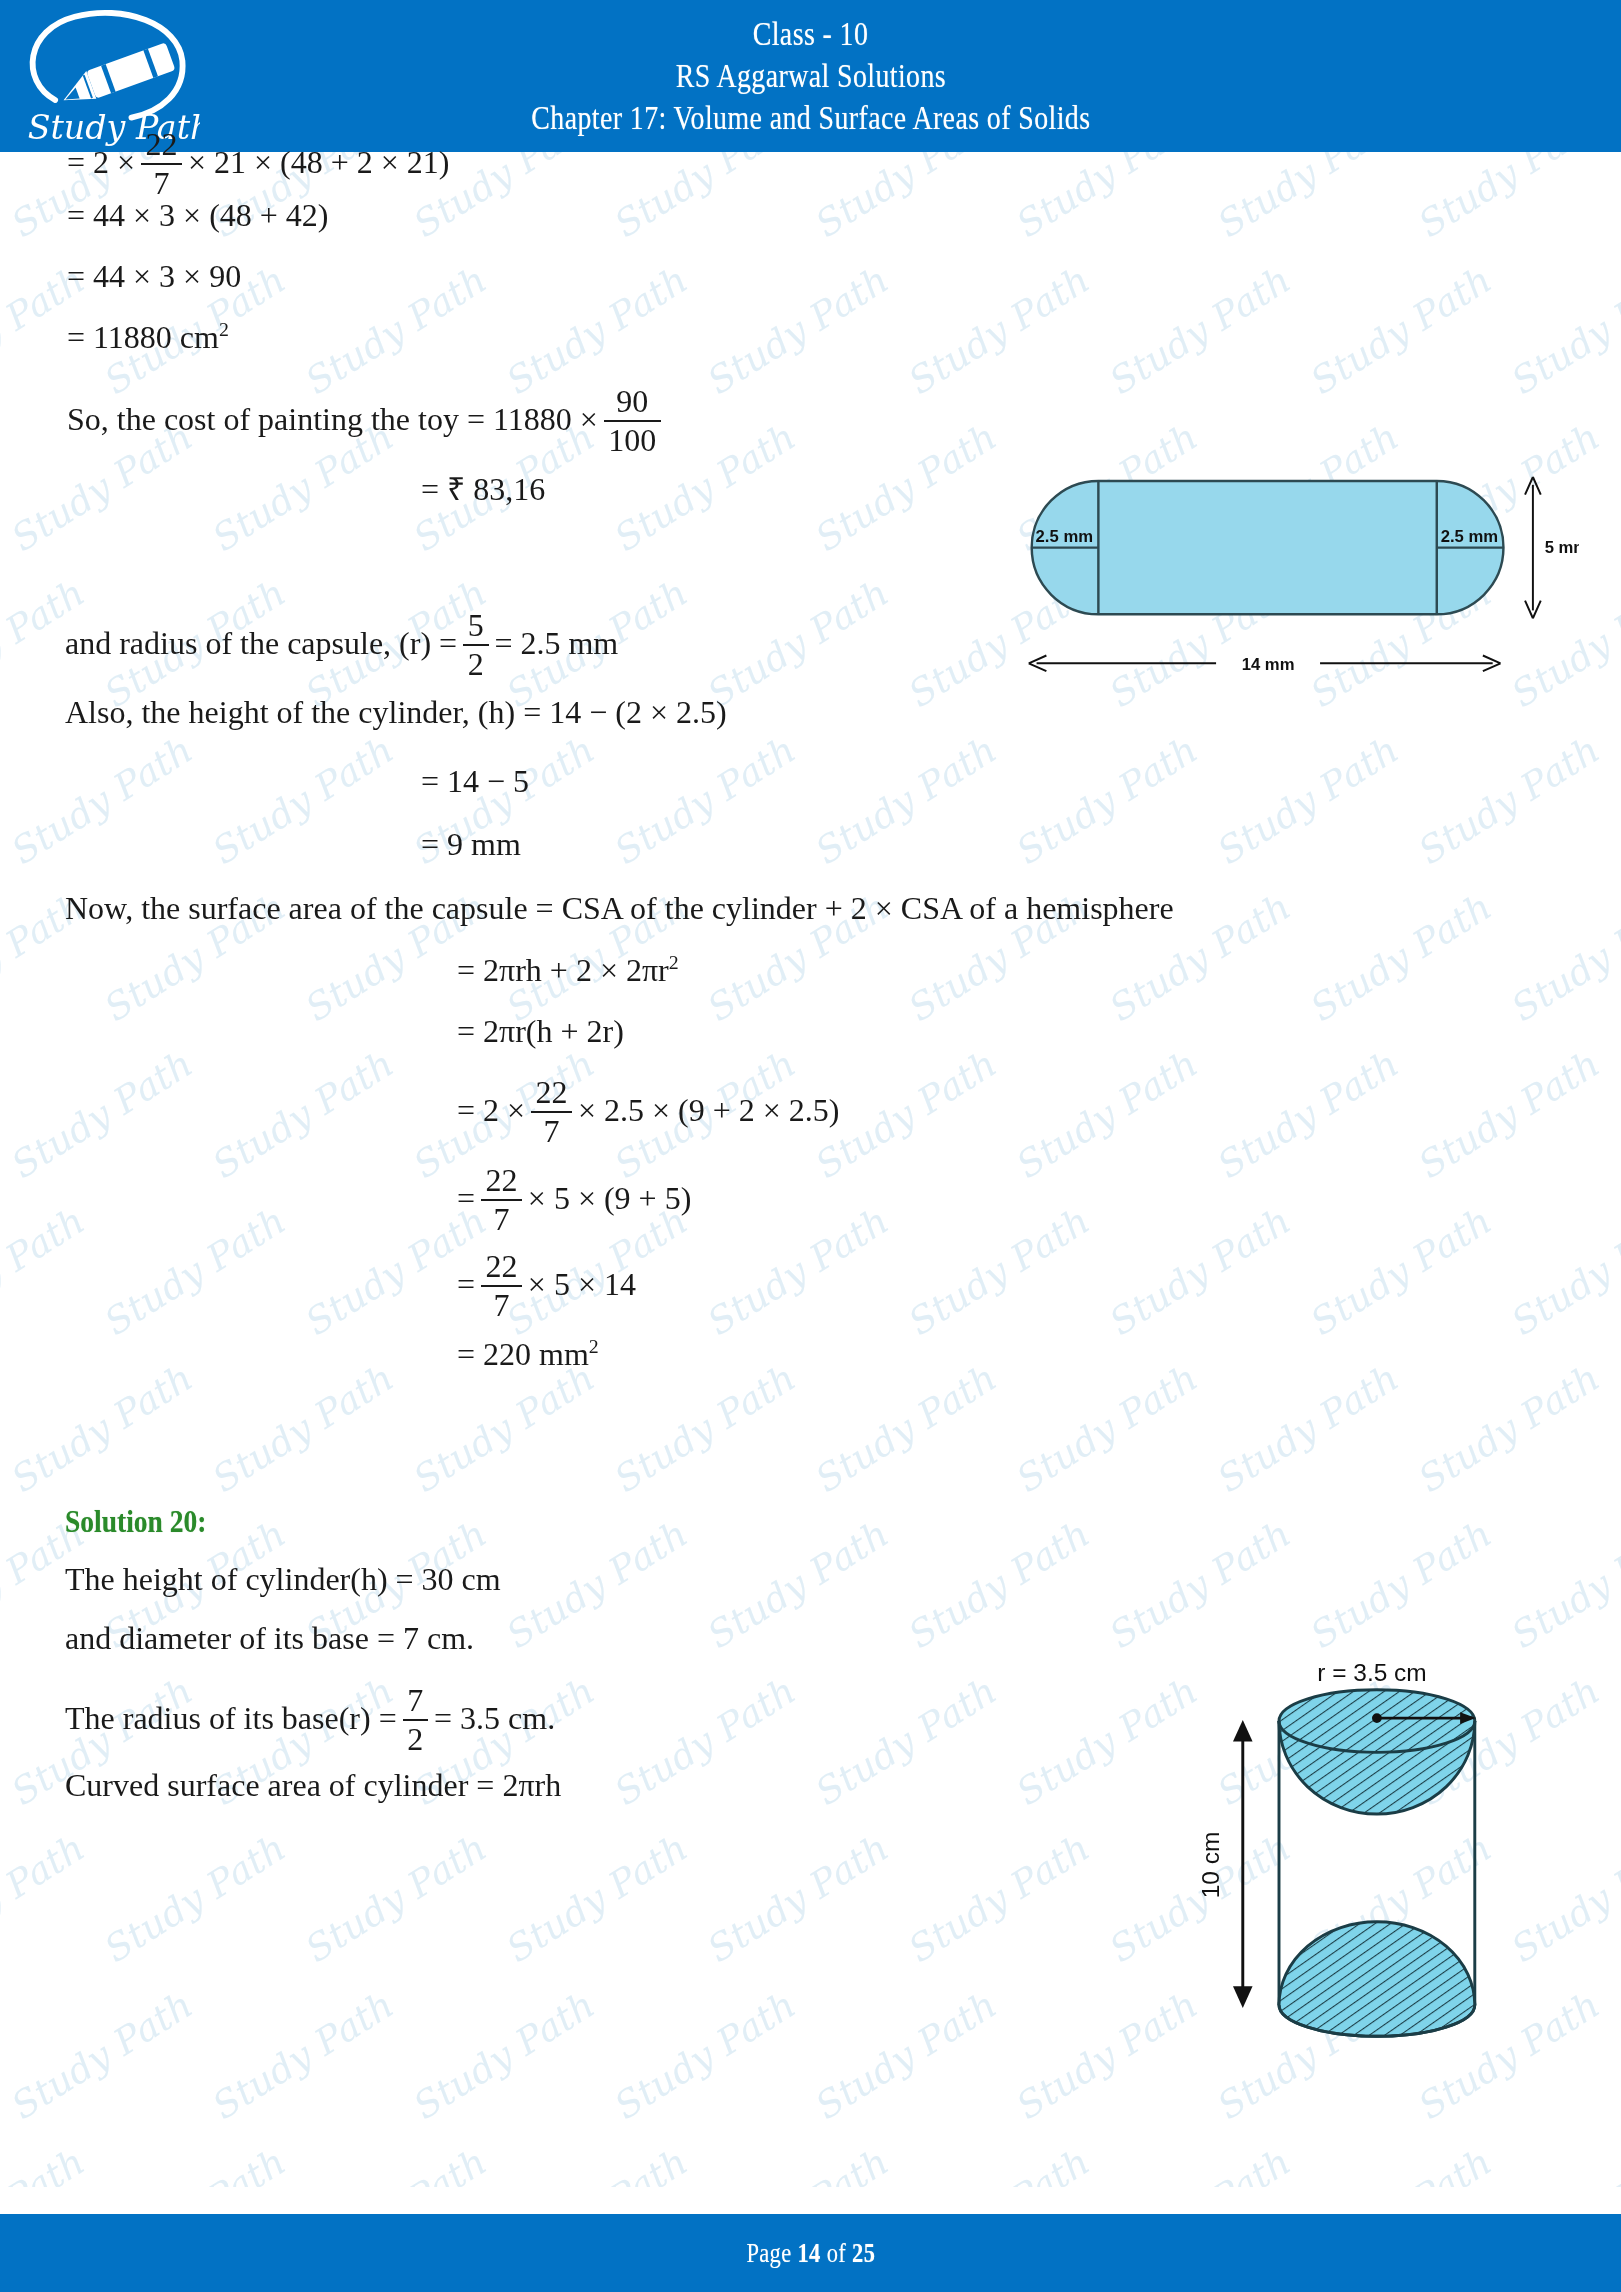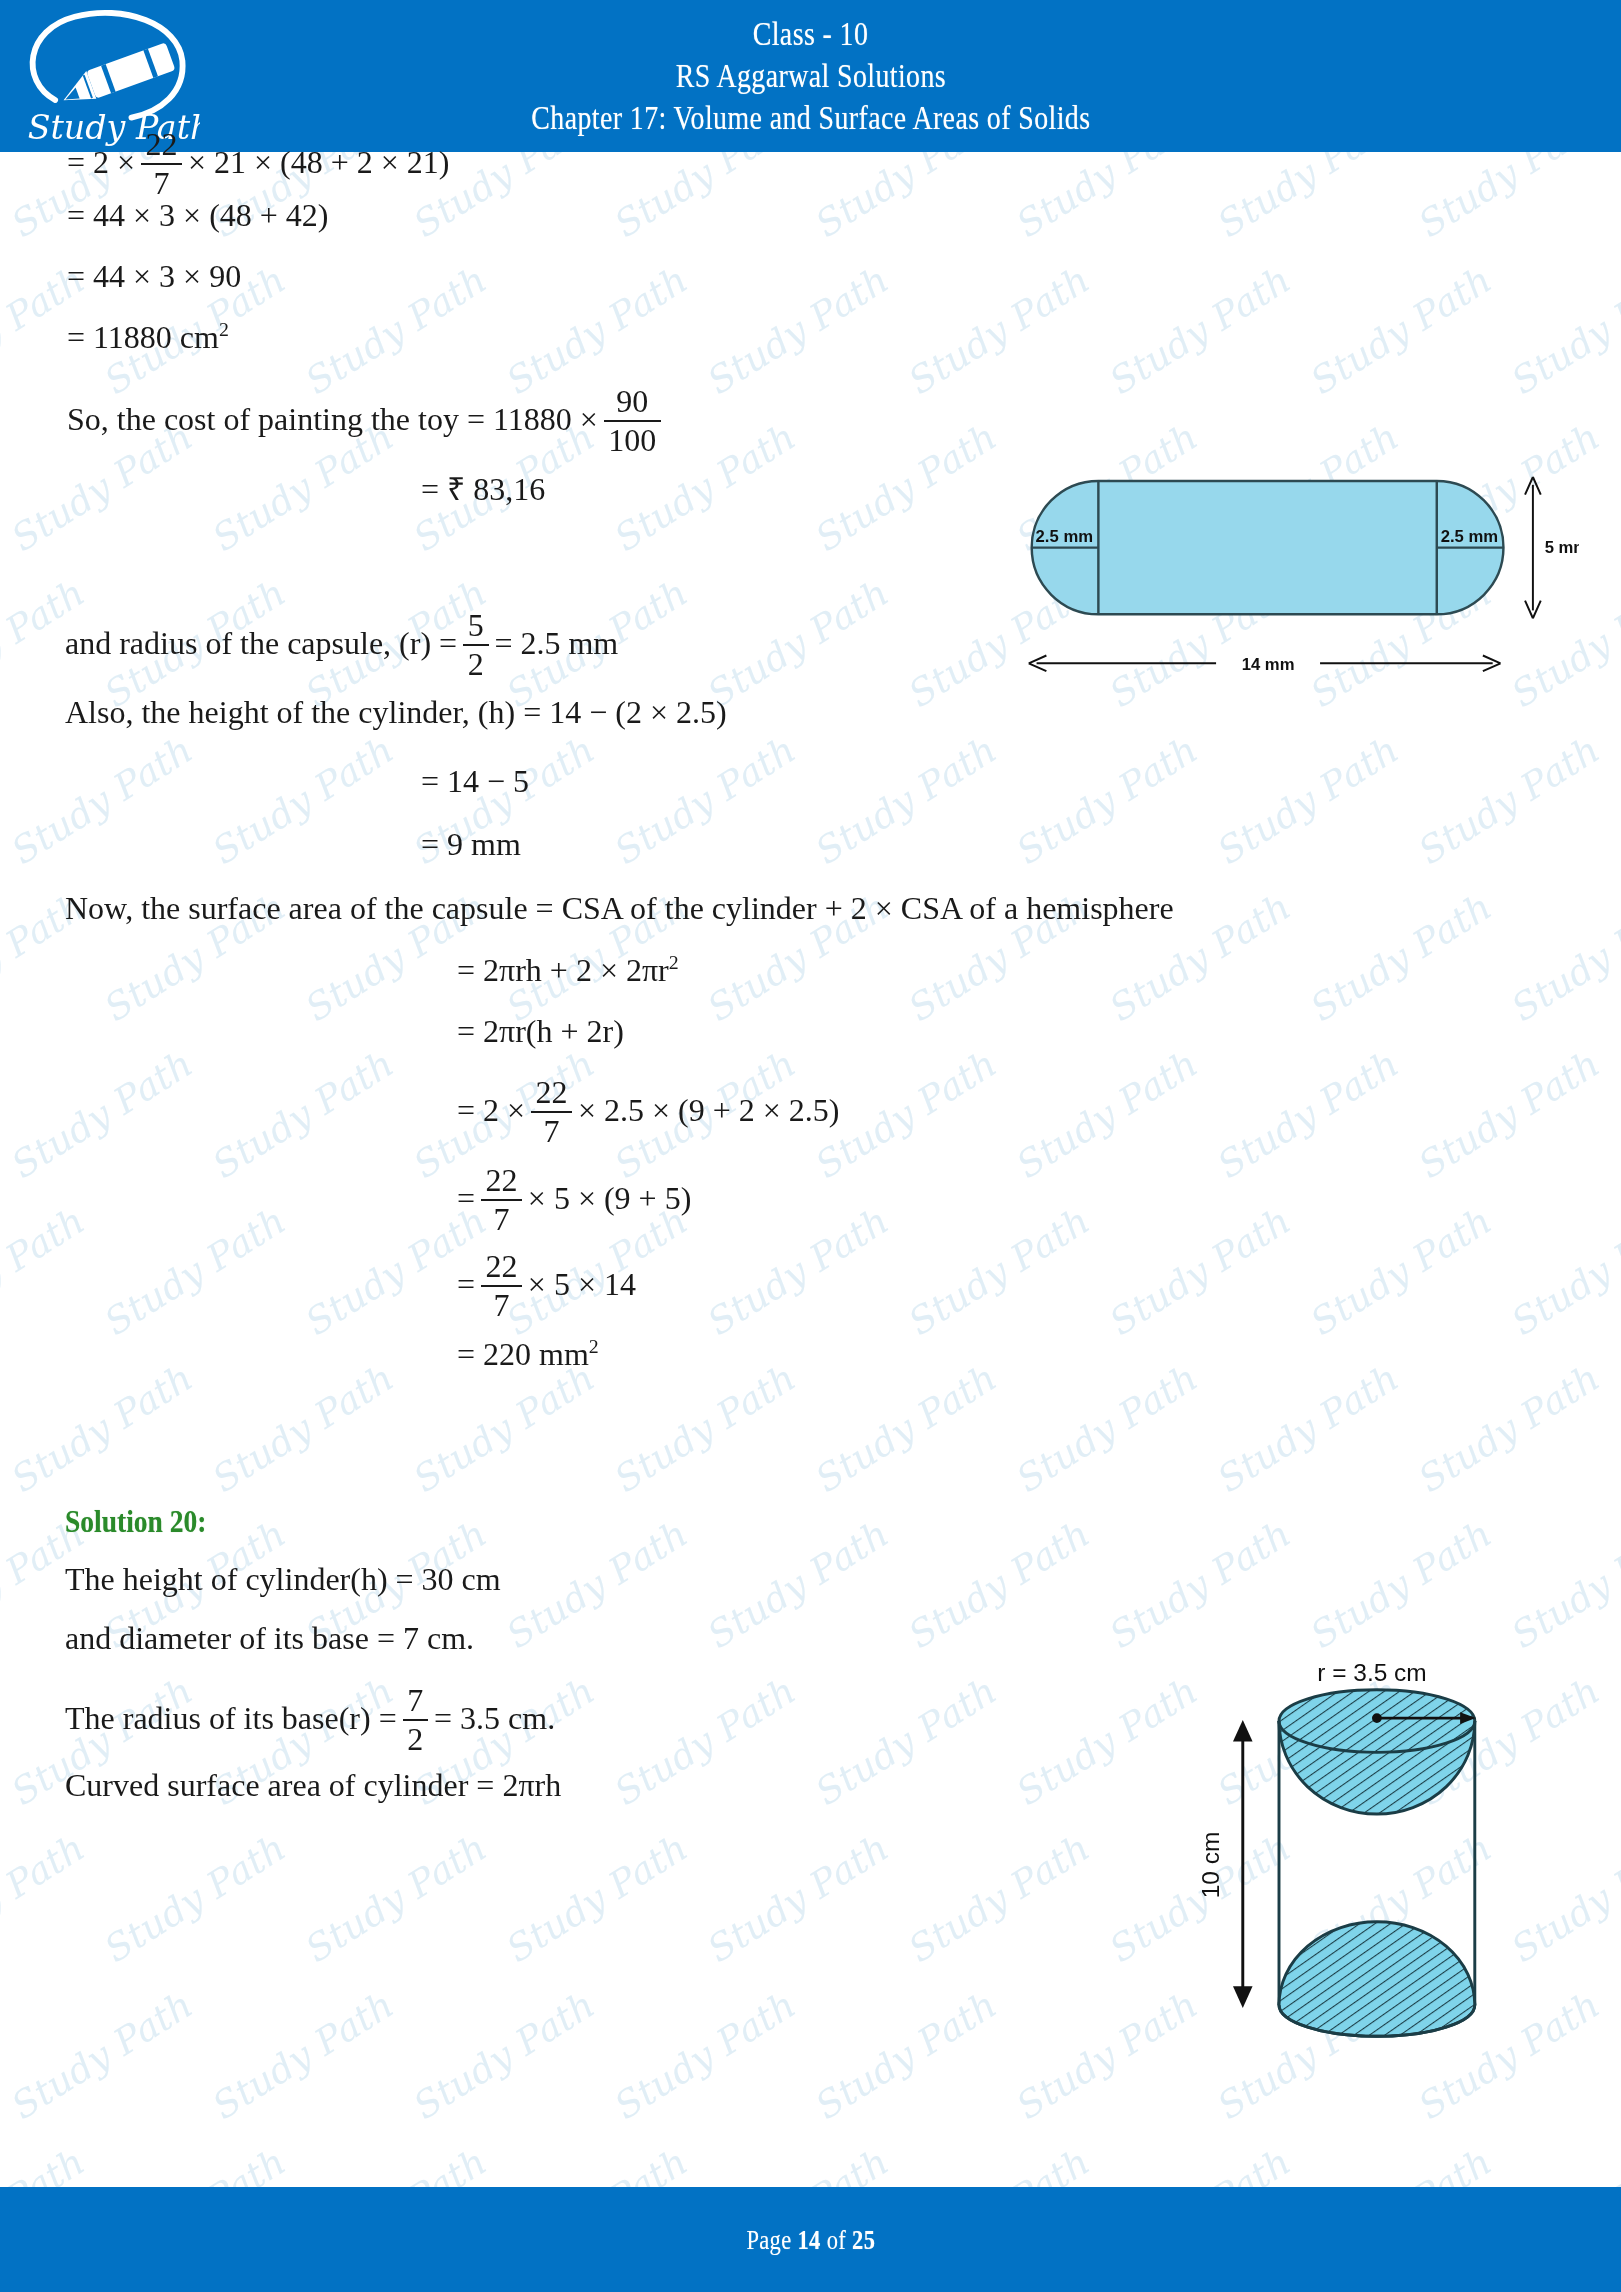--- a/index.html
+++ b/index.html
@@ -48,21 +48,21 @@
     left: 13.7px; top: 2px;
     width: 186px; height: 147px;
   }
   .logo svg { display: block; }
 
   
   .footer {
     position: absolute;
     left: 0; bottom: 0;
     width: 1621px;
-    height: 106px;
+    height: 79px;
     background: #0272c4;
     color: #ffffff;
     display: flex;
     align-items: center;
     justify-content: center;
   }
   .footer-text {
     font-size: 26.5px;
     transform: scaleX(0.85);
     letter-spacing: 0.4px;

